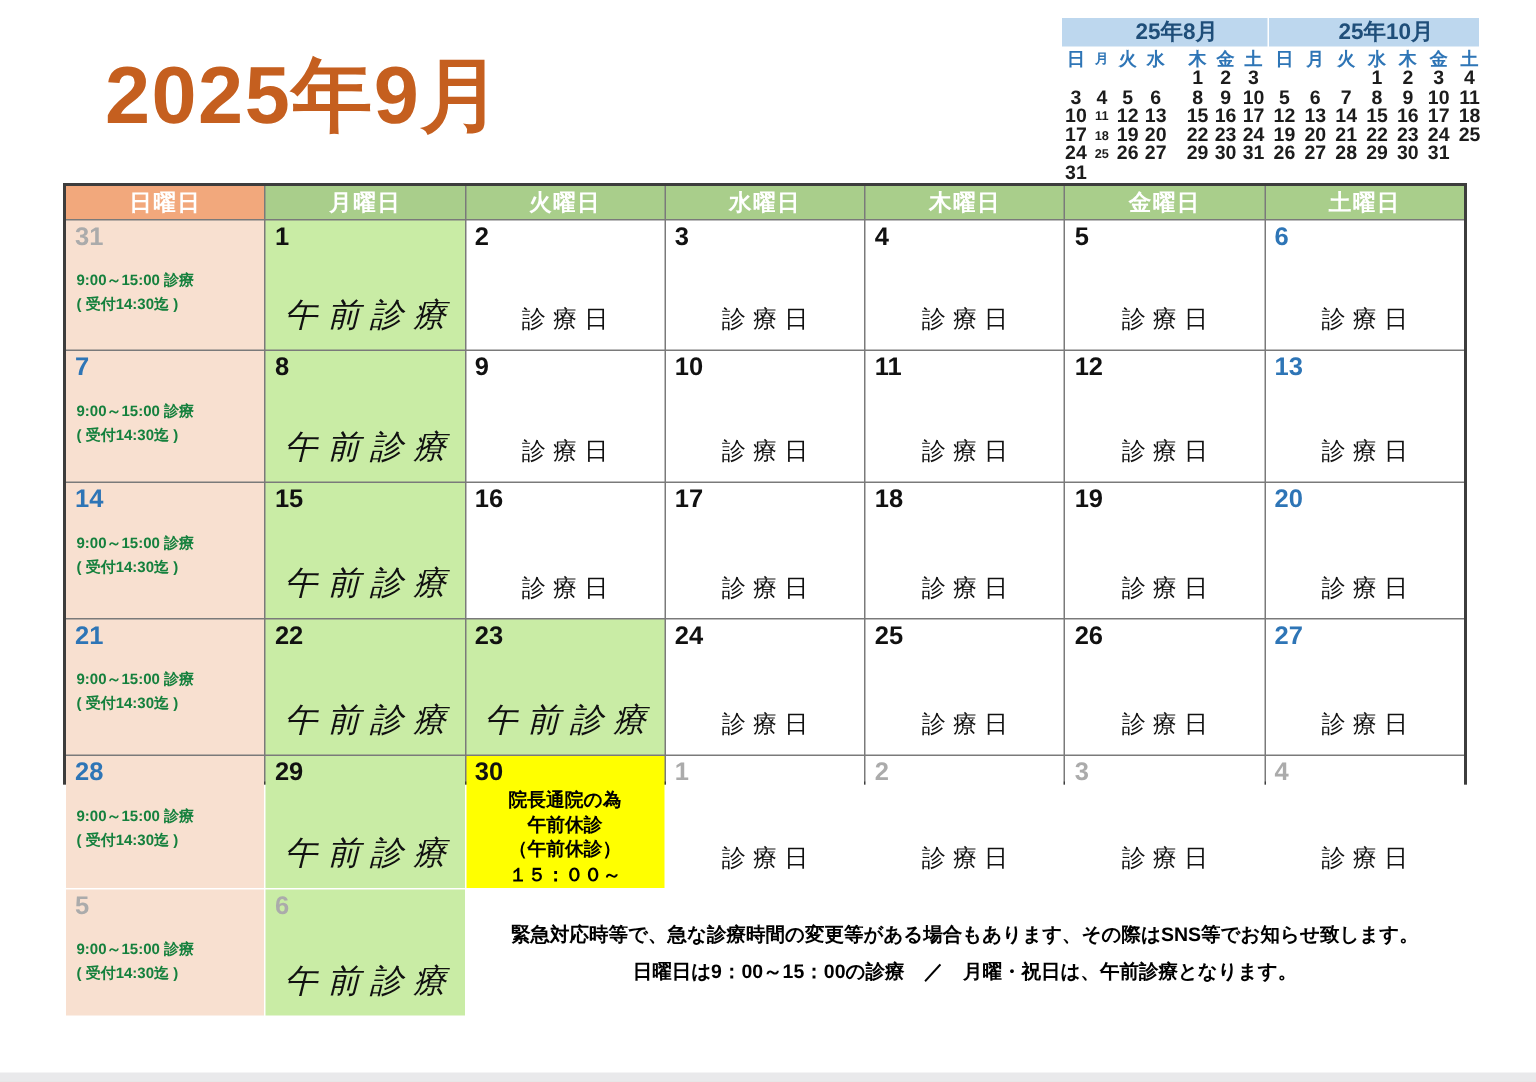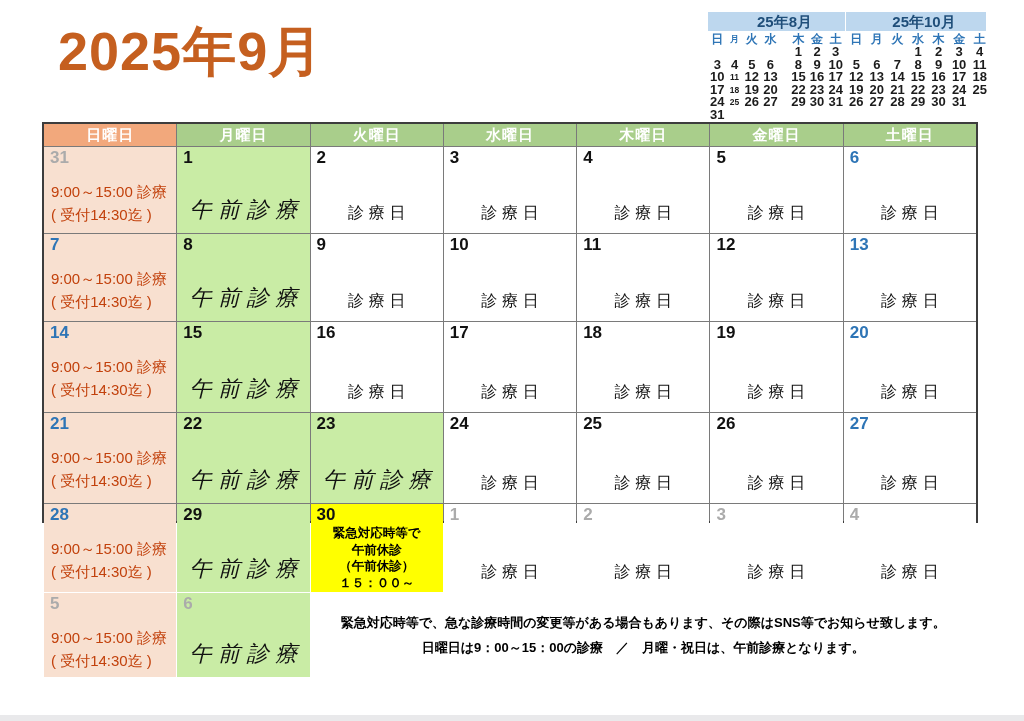--- a/index.html
+++ b/index.html
@@ -2,21 +2,21 @@
 <html><head>
 <meta charset="utf-8">
 <style>
   html,body{margin:0;padding:0;background:#ffffff;}
   .page{
     position:relative;width:1024px;height:721px;background:#ffffff;overflow:hidden;
     font-family:"Liberation Sans","DejaVu Sans",sans-serif;
   }
   
   .page-title{
-    position:absolute;left:58px;top:16px;margin:0;
+    position:absolute;left:58px;top:16px;margin:12px;
     font-size:54px;font-weight:bold;color:#C55F1F;letter-spacing:1px;
   }
   
   .mini{position:absolute;top:12px;font-weight:bold;}
   #mini-0{left:708px;width:137px;}
   #mini-1{left:846px;width:144px;}
   .mini-title{
     background:#BDD7EE;color:#1F4E79;text-align:center;
     font-size:15px;line-height:19px;height:19px;padding-left:16px;
   }
@@ -49,22 +49,22 @@
   .date{position:absolute;top:1px;left:6px;font-size:17px;font-weight:bold;color:#111111;}
   .date.blue{color:#2E75B6;}
   .date.gray{color:#ABABAB;}
   .label{
     position:absolute;left:0;right:0;bottom:9px;text-align:center;
     font-size:16px;letter-spacing:0.30em;padding-left:0.30em;
     color:#111111;white-space:nowrap;
   }
   .label.big{font-size:22px;bottom:8px;font-style:italic;}
   .sched{
-    position:absolute;left:7px;top:33px;font-size:15px;font-weight:normal;
-    color:#c2410c;line-height:1.55;white-space:nowrap;
+    position:absolute;left:7px;top:33px;font-size:10px;font-weight:bold;
+    color:#15803d;line-height:1.55;white-space:nowrap;
   }
   .special{
     position:absolute;top:21px;left:0;right:0;text-align:center;
     font-weight:bold;font-size:12.5px;line-height:1.32;color:#000000;
   }
   .notes{
     grid-column:3 / 8;background:#ffffff;
     display:flex;flex-direction:column;justify-content:center;
     text-align:center;font-weight:bold;font-size:13px;line-height:1.95;
     color:#000000;padding:0 20px;
@@ -349,21 +349,21 @@
           <div>( 受付14:30迄 )</div>
         </div>
       </div>
       <div class="cell bg-monday">
         <div class="date">29</div>
         <div class="label big">午前診療</div>
       </div>
       <div class="cell bg-yellow">
         <div class="date">30</div>
         <div class="special">
-          <div>緊急対応時等で</div>
+          <div>院長通院の為</div>
           <div>午前休診</div>
           <div>（午前休診）</div>
           <div>１５：００～</div>
         </div>
       </div>
       <div class="cell bg-white">
         <div class="date gray">1</div>
         <div class="label">診療日</div>
       </div>
       <div class="cell bg-white">

